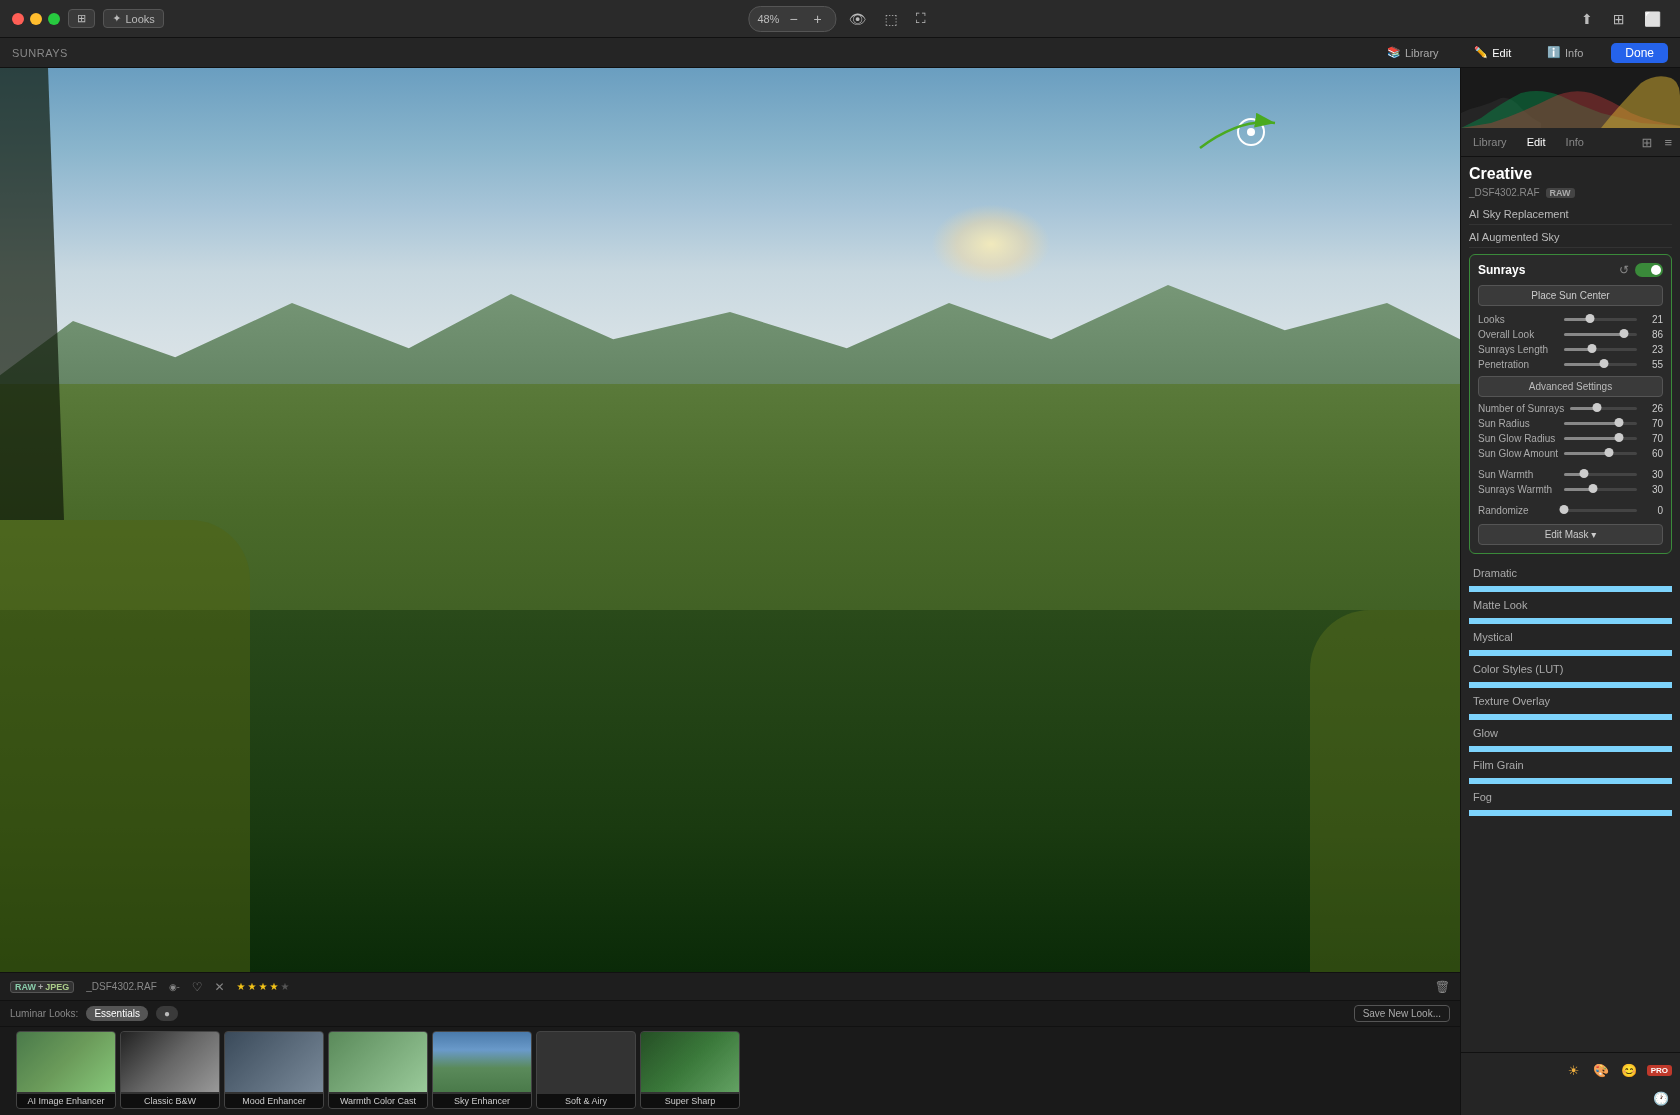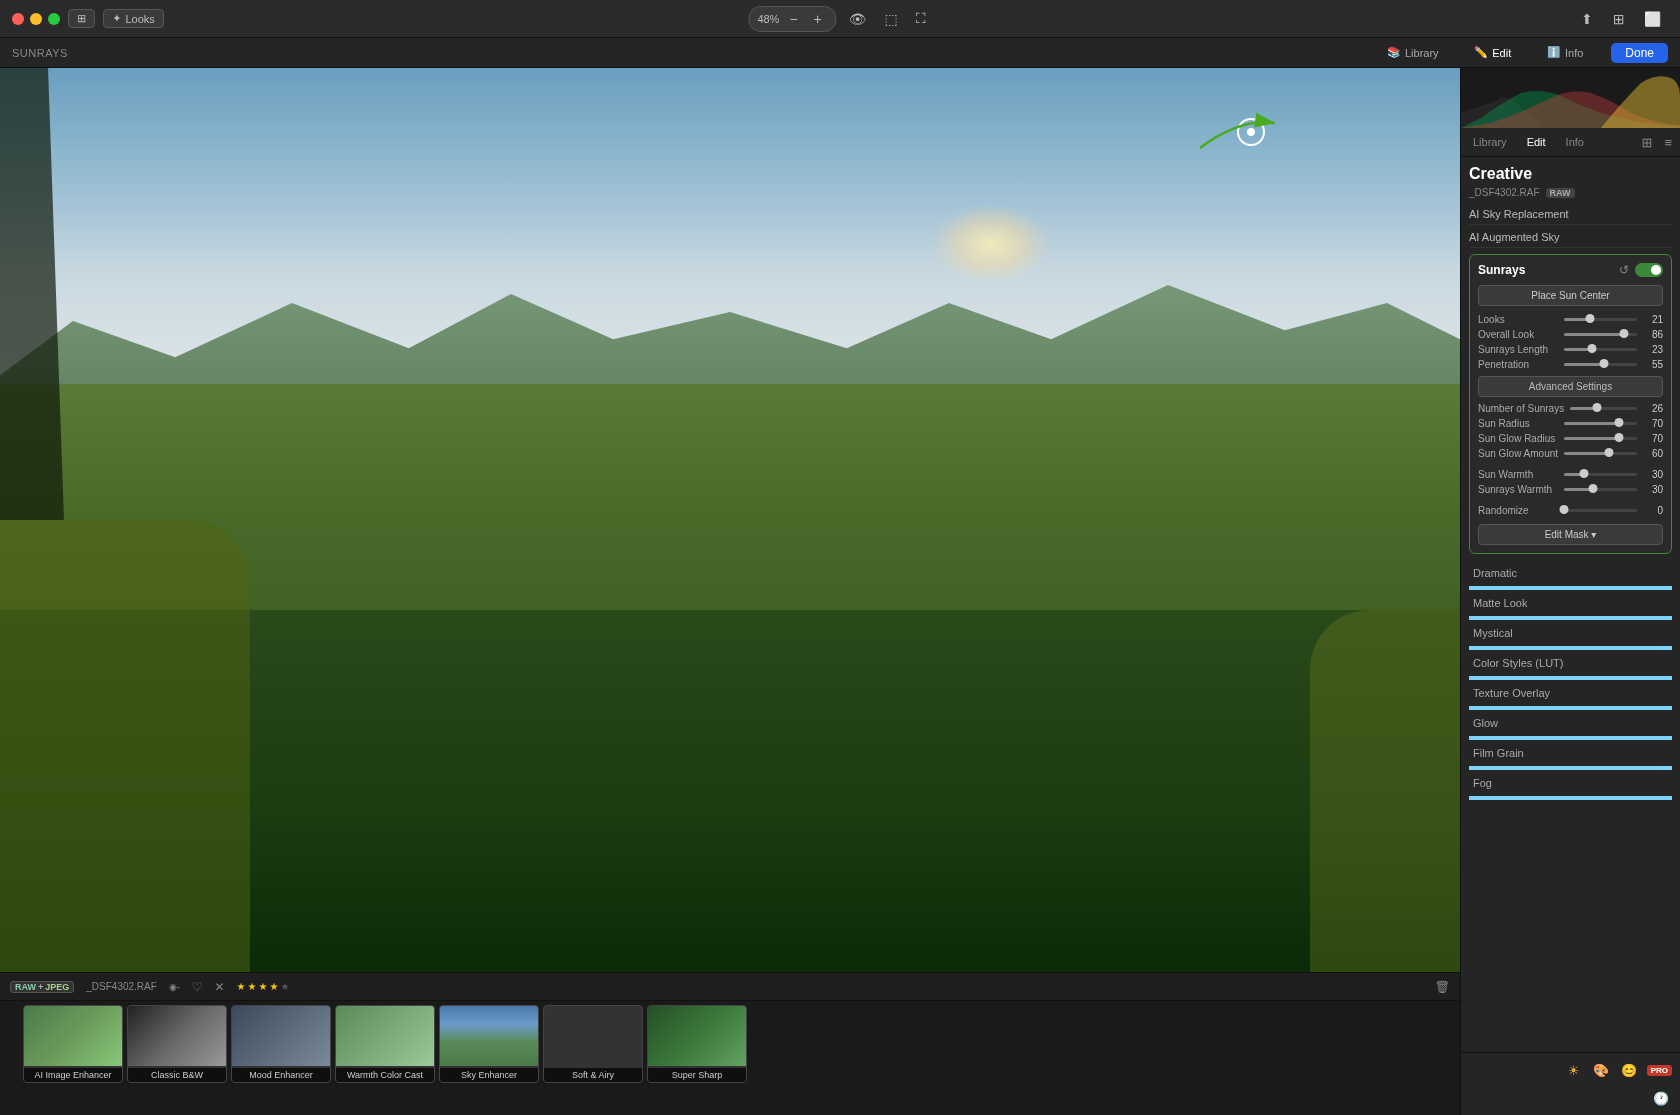--- a/index.html
+++ b/index.html
@@ -224,21 +224,21 @@
       border: 1px solid #555;
       border-radius: 4px;
       color: #aaa;
       padding: 2px 8px;
       font-size: 10px;
       cursor: pointer;
     }
     .filmstrip-items {
       display: flex;
       gap: 4px;
-      padding: 4px 23px;
+      padding: 4px 16px;
       overflow-x: auto;
       flex: 1;
     }
     .film-item {
       flex: 0 0 100px;
       height: 78px;
       background: #333;
       border-radius: 4px;
       position: relative;
       overflow: hidden;
@@ -455,21 +455,21 @@
       font-size: 10px;
       text-align: center;
       padding: 4px;
       margin-top: 8px;
       cursor: pointer;
     }
 
     
     .creative-item {
       padding: 6px 4px;
-      border-bottom: 4px solid #7dd3fc;
+      border-bottom: 6px solid #7dd3fc;
       cursor: pointer;
     }
     .creative-item-label {
       font-size: 11px;
       color: #aaa;
     }
 
     
     .panel-content::-webkit-scrollbar { width: 4px; }
     .panel-content::-webkit-scrollbar-track { background: #252525; }
@@ -642,20 +642,26 @@
           <span>★</span>
           <span>★</span>
           <span style="color:#555;">★</span>
         </div>
         <div class="file-actions">
           <span style="color:#888;font-size:12px;">🗑</span>
         </div>
       </div>
 
       <div class="filmstrip">
+        <div class="filmstrip-header">
+          <span class="luminar-looks-label">Luminar Looks:</span>
+          <div class="tab-pill active">Essentials</div>
+          <div class="tab-pill">●</div>
+          <button class="save-look-btn">Save New Look...</button>
+        </div>
         <div class="filmstrip-items">
           <div class="film-item">
             <div class="film-thumb ft-ai"></div>
             <div class="film-label">AI Image Enhancer</div>
           </div>
           <div class="film-item">
             <div class="film-thumb ft-bw"></div>
             <div class="film-label">Classic B&amp;W</div>
           </div>
           <div class="film-item">

